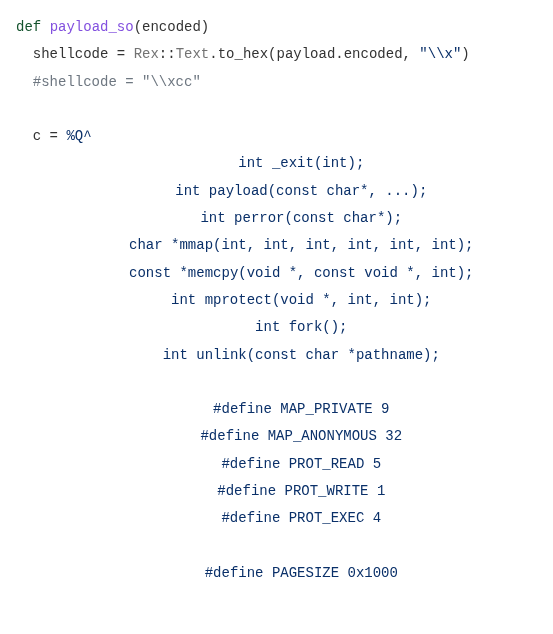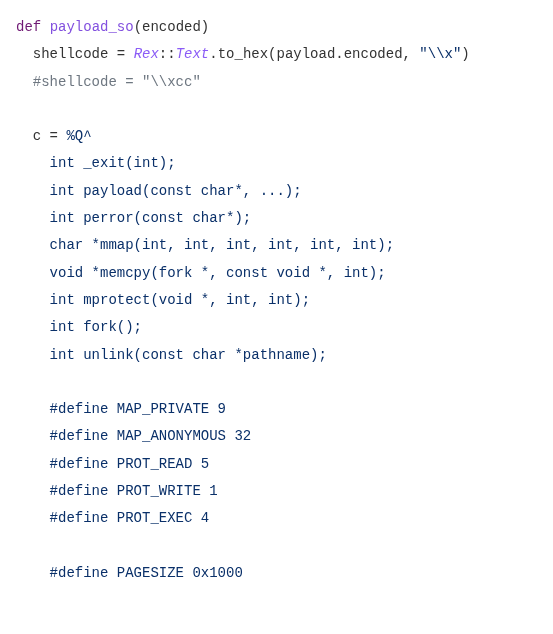--- a/index.html
+++ b/index.html
@@ -7,48 +7,48 @@
     background: #ffffff;
     font-family: Consolas, 'Courier New', monospace;
     font-size: 14px;
     line-height: 1.95;
     padding: 14px 0 14px 16px;
     color: #333;
     width: 553px;
     overflow: hidden;
   }
   .line { white-space: pre; }
-  .kw-def { color: #701a75; }
+  .kw-def { color: #14532d; }
   .fn-name { color: #8250df; }
   .ident { color: #333; }
   .str { color: #0a3069; }
   .comment { color: #6e7781; }
-  .const { color: #8b5cf6; font-style: italic; }
+  .const { color: #737373; }
   .op { color: #333; }
   .i1 { padding-left: 2ch; }
-  .i2 { padding-left: 4ch; }
+  .i2 { padding-left: 4ch; text-align: center; }
 </style>
 </head>
 <body>
 
 <div class="line"><span class="kw-def">def</span><span> </span><span class="fn-name">payload_so</span><span class="ident">(</span><span class="ident">encoded</span><span class="ident">)</span></div>
 
 <div class="line i1"><span class="ident">shellcode </span><span class="op">=</span><span> </span><span class="const">Rex</span><span class="op">::</span><span class="const">Text</span><span class="op">.</span><span class="ident">to_hex</span><span class="ident">(</span><span class="ident">payload</span><span class="op">.</span><span class="ident">encoded</span><span class="ident">, </span><span class="str">"\\x"</span><span class="ident">)</span></div>
 
 <div class="line i1"><span class="comment">#shellcode = "\\xcc"</span></div>
 
 <div class="line i1">&nbsp;</div>
 
 <div class="line i1"><span class="ident">c </span><span class="op">=</span><span> </span><span class="str">%Q^</span></div>
 
 <div class="line i2 str">int _exit(int);</div>
 <div class="line i2 str">int payload(const char*, ...);</div>
 <div class="line i2 str">int perror(const char*);</div>
 <div class="line i2 str">char *mmap(int, int, int, int, int, int);</div>
-<div class="line i2 str">void *memcpy(fork *, const void *, int);</div>
+<div class="line i2 str">const *memcpy(void *, const void *, int);</div>
 <div class="line i2 str">int mprotect(void *, int, int);</div>
 <div class="line i2 str">int fork();</div>
 <div class="line i2 str">int unlink(const char *pathname);</div>
 
 <div class="line i2 str">&nbsp;</div>
 
 <div class="line i2 str">#define MAP_PRIVATE 9</div>
 <div class="line i2 str">#define MAP_ANONYMOUS 32</div>
 <div class="line i2 str">#define PROT_READ 5</div>
 <div class="line i2 str">#define PROT_WRITE 1</div>

